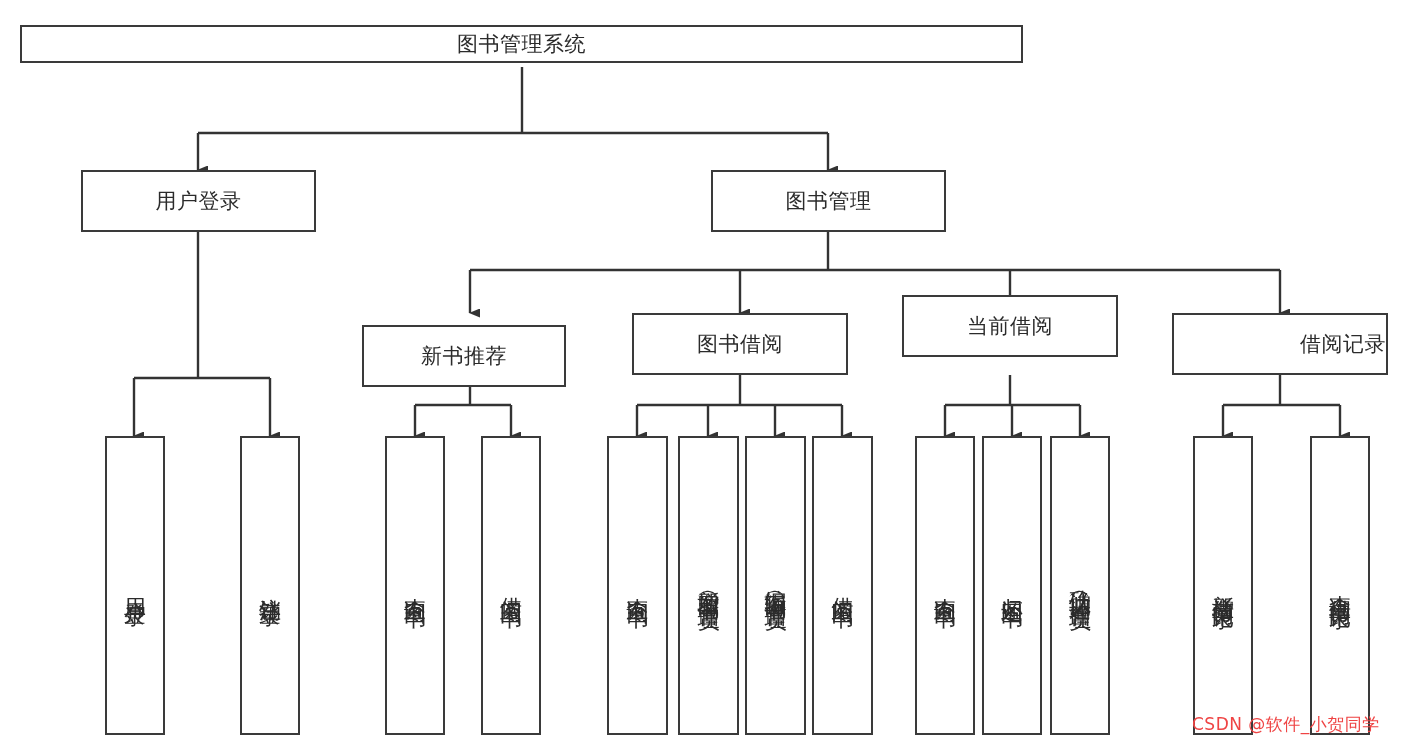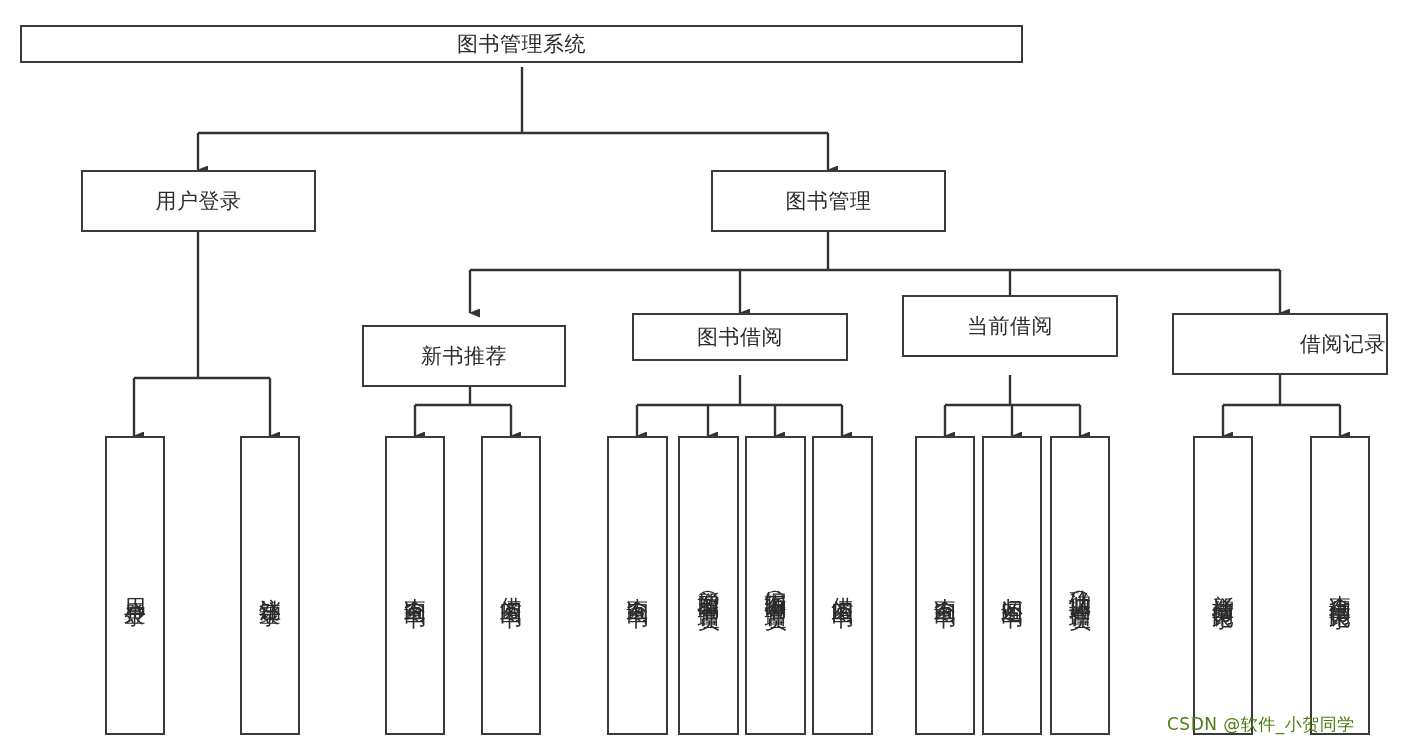--- a/index.html
+++ b/index.html
@@ -122,21 +122,21 @@
       </div>
       <div class="node horizontal" style="left: 81px; top: 170px; width: 235px; height: 62px;">
         <span class="node-label">用户登录</span>
       </div>
       <div class="node horizontal" style="left: 711px; top: 170px; width: 235px; height: 62px;">
         <span class="node-label">图书管理</span>
       </div>
       <div class="node horizontal" style="left: 362px; top: 313px; width: 204px; height: 62px; margin-top: 12px;">
         <span class="node-label">新书推荐</span>
       </div>
-      <div class="node horizontal" style="left: 632px; top: 313px; width: 216px; height: 48px;">
+      <div class="node horizontal" style="left: 632px; top: 313px; width: 216px; height: 62px;">
         <span class="node-label">图书借阅</span>
       </div>
       <div class="node horizontal" style="left: 902px; top: 295px; width: 216px; height: 62px;">
         <span class="node-label">当前借阅</span>
       </div>
       <div class="node horizontal" style="left: 1172px; top: 313px; width: 216px; height: 62px; justify-content: flex-end;">
         <span class="node-label">借阅记录</span>
       </div>
       <div class="node vertical" style="left: 105px; top: 436px; width: 60px; height: 299px;">
         <span class="node-label">用户登录</span>
@@ -172,15 +172,15 @@
         <span class="node-label">确认归还（管理员）</span>
       </div>
       <div class="node vertical" style="left: 1193px; top: 436px; width: 60px; height: 299px;">
         <span class="node-label">新增借阅记录</span>
       </div>
       <div class="node vertical" style="left: 1310px; top: 436px; width: 60px; height: 299px;">
         <span class="node-label">查询借阅记录</span>
       </div>
     </div>
 
-  <div class="watermark" style="left: 1167px; top: 713px; color: #4d7c0f;">CSDN @软件_小贺同学</div>
+  <div class="watermark" style="left: 1192px; top: 713px; color: #ef4444;">CSDN @软件_小贺同学</div>
 
 </div>
 
 </body></html>

